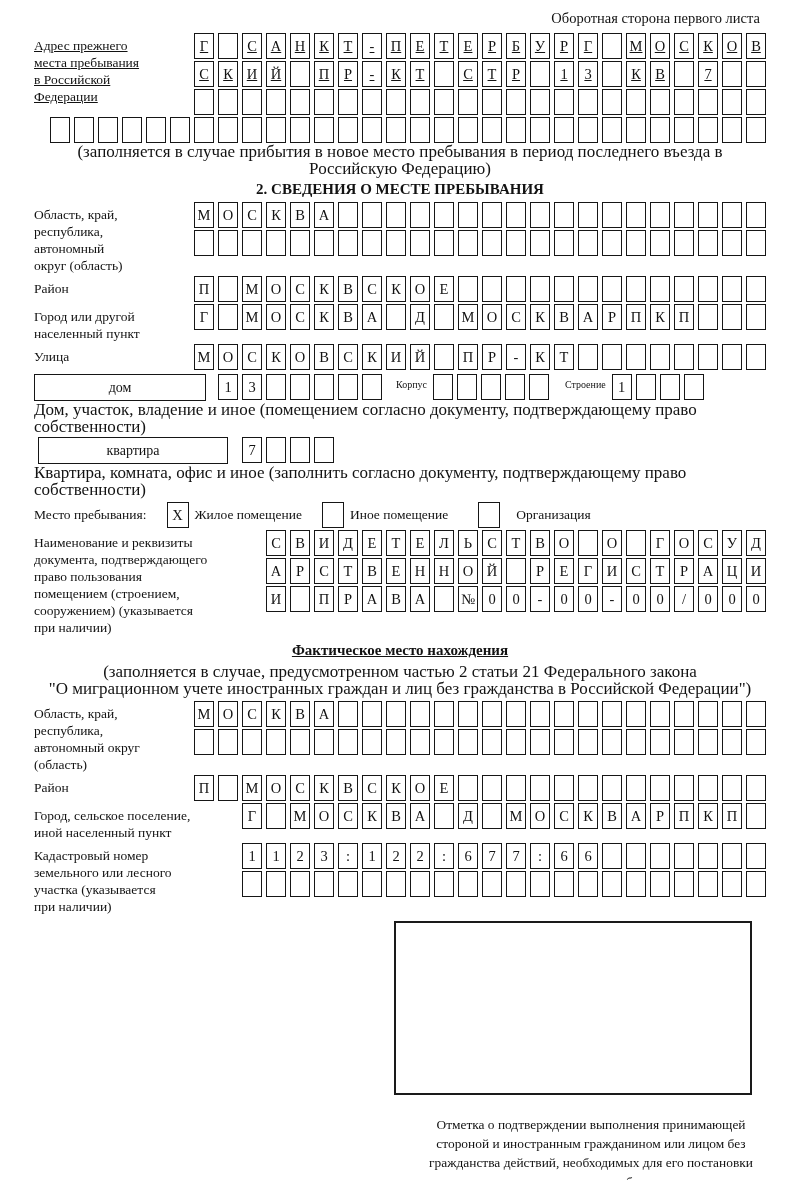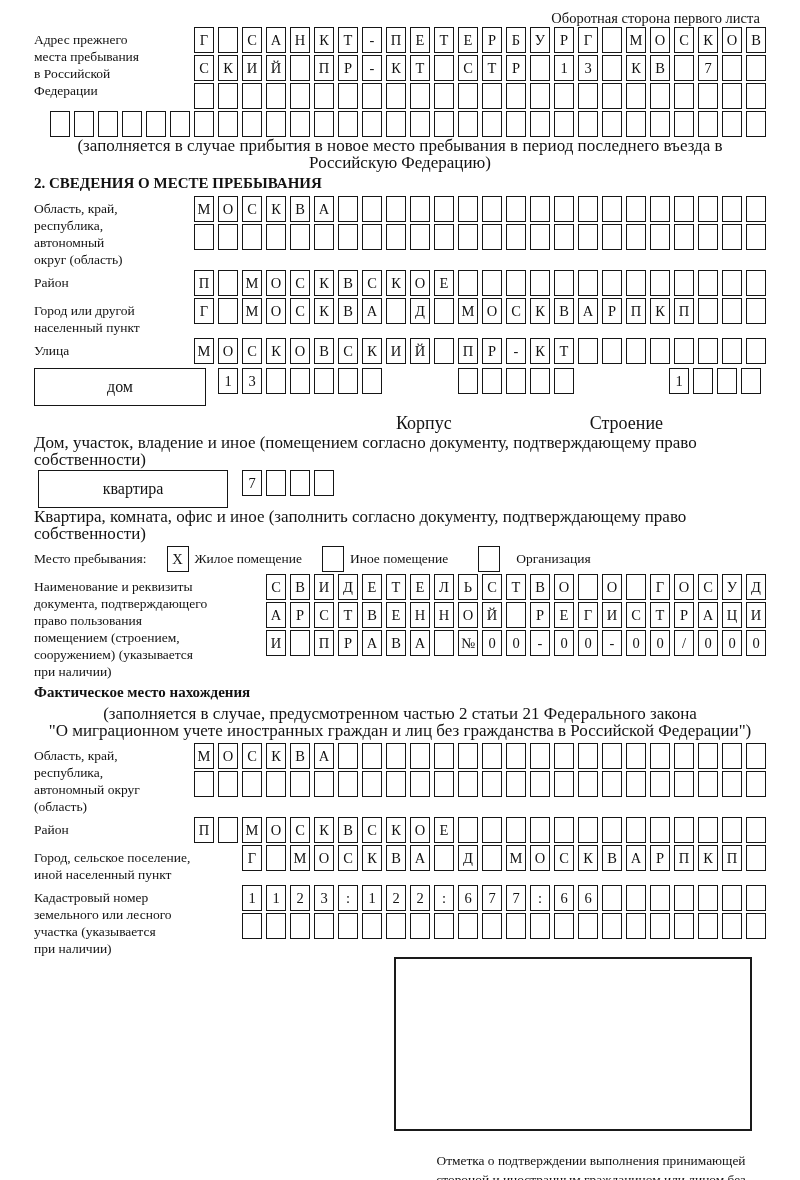--- a/index.html
+++ b/index.html
@@ -10,33 +10,33 @@
   .frow{display:flex;align-items:flex-start;}
   .lbl{flex:0 0 auto;white-space:pre-line;font-size:13.5px;line-height:17px;padding-top:4px;}
   .rowcol{flex:1;display:flex;flex-direction:column;gap:2px;}
   .cellrow{flex:1;display:flex;gap:4px;justify-content:flex-end;}
   .cellrow.nf{flex:0 0 auto;}
   .cbox{flex:0 0 auto;box-sizing:border-box;width:20px;height:26px;border:1.6px solid #161616;
         display:flex;align-items:center;justify-content:center;font-size:14.5px;line-height:1;}
   .fullrow{margin-top:2px;}
   .note{font-size:17px;line-height:17px;}
   .center{text-align:center;}
-  .sec-title{font-weight:bold;text-align:left;font-size:15px;margin:4px 0 4px 0;}
-  .wide-box{box-sizing:border-box;height:38px;border:1.7px solid #161616;display:flex;
-            align-items:center;justify-content:center;font-size:16px;flex:0 0 auto;}
-  .inline-lbl{font-size:18px;padding-top:5px;flex:0 0 auto;margin-top:40px;}
+  .sec-title{font-weight:bold;text-align:center;font-size:15px;margin:4px 0 4px 0;}
+  .wide-box{box-sizing:border-box;height:27px;border:1.7px solid #161616;display:flex;
+            align-items:center;justify-content:center;font-size:14px;flex:0 0 auto;}
+  .inline-lbl{font-size:10px;padding-top:5px;flex:0 0 auto;}
   .bar-row{display:flex;align-items:flex-start;gap:6px;margin-top:1px;}
   .checkbox{box-sizing:border-box;width:22px;height:26px;border:1.6px solid #161616;flex:0 0 auto;
             display:flex;align-items:center;justify-content:center;font-size:14.5px;}
   .opt-label{font-size:13.5px;padding-top:5px;}
   .mesto-note{margin-left:200px;}
   .stamp-box{box-sizing:border-box;margin-left:360px;width:358px;height:174px;border:2px solid #1a1a1a;}
   .stamp-note{margin-left:352px;width:410px;text-align:center;font-size:13.4px;line-height:19px;
               white-space:pre-line;margin-top:20px;}
-  .mt2{margin-top:2px;}.mt4{margin-top:4px;}.mt6{}
+  .mt2{margin-top:2px;}.mt4{margin-top:4px;}.mt6{margin-top:6px;text-decoration:underline;}
 </style>
 </head>
 <body>
 
 <div class="page">
 
   <div class="header-note">Оборотная сторона первого листа</div>
 
   <div class="frow mt6">
     <div class="lbl" style="width:142px;">Адрес прежнего

